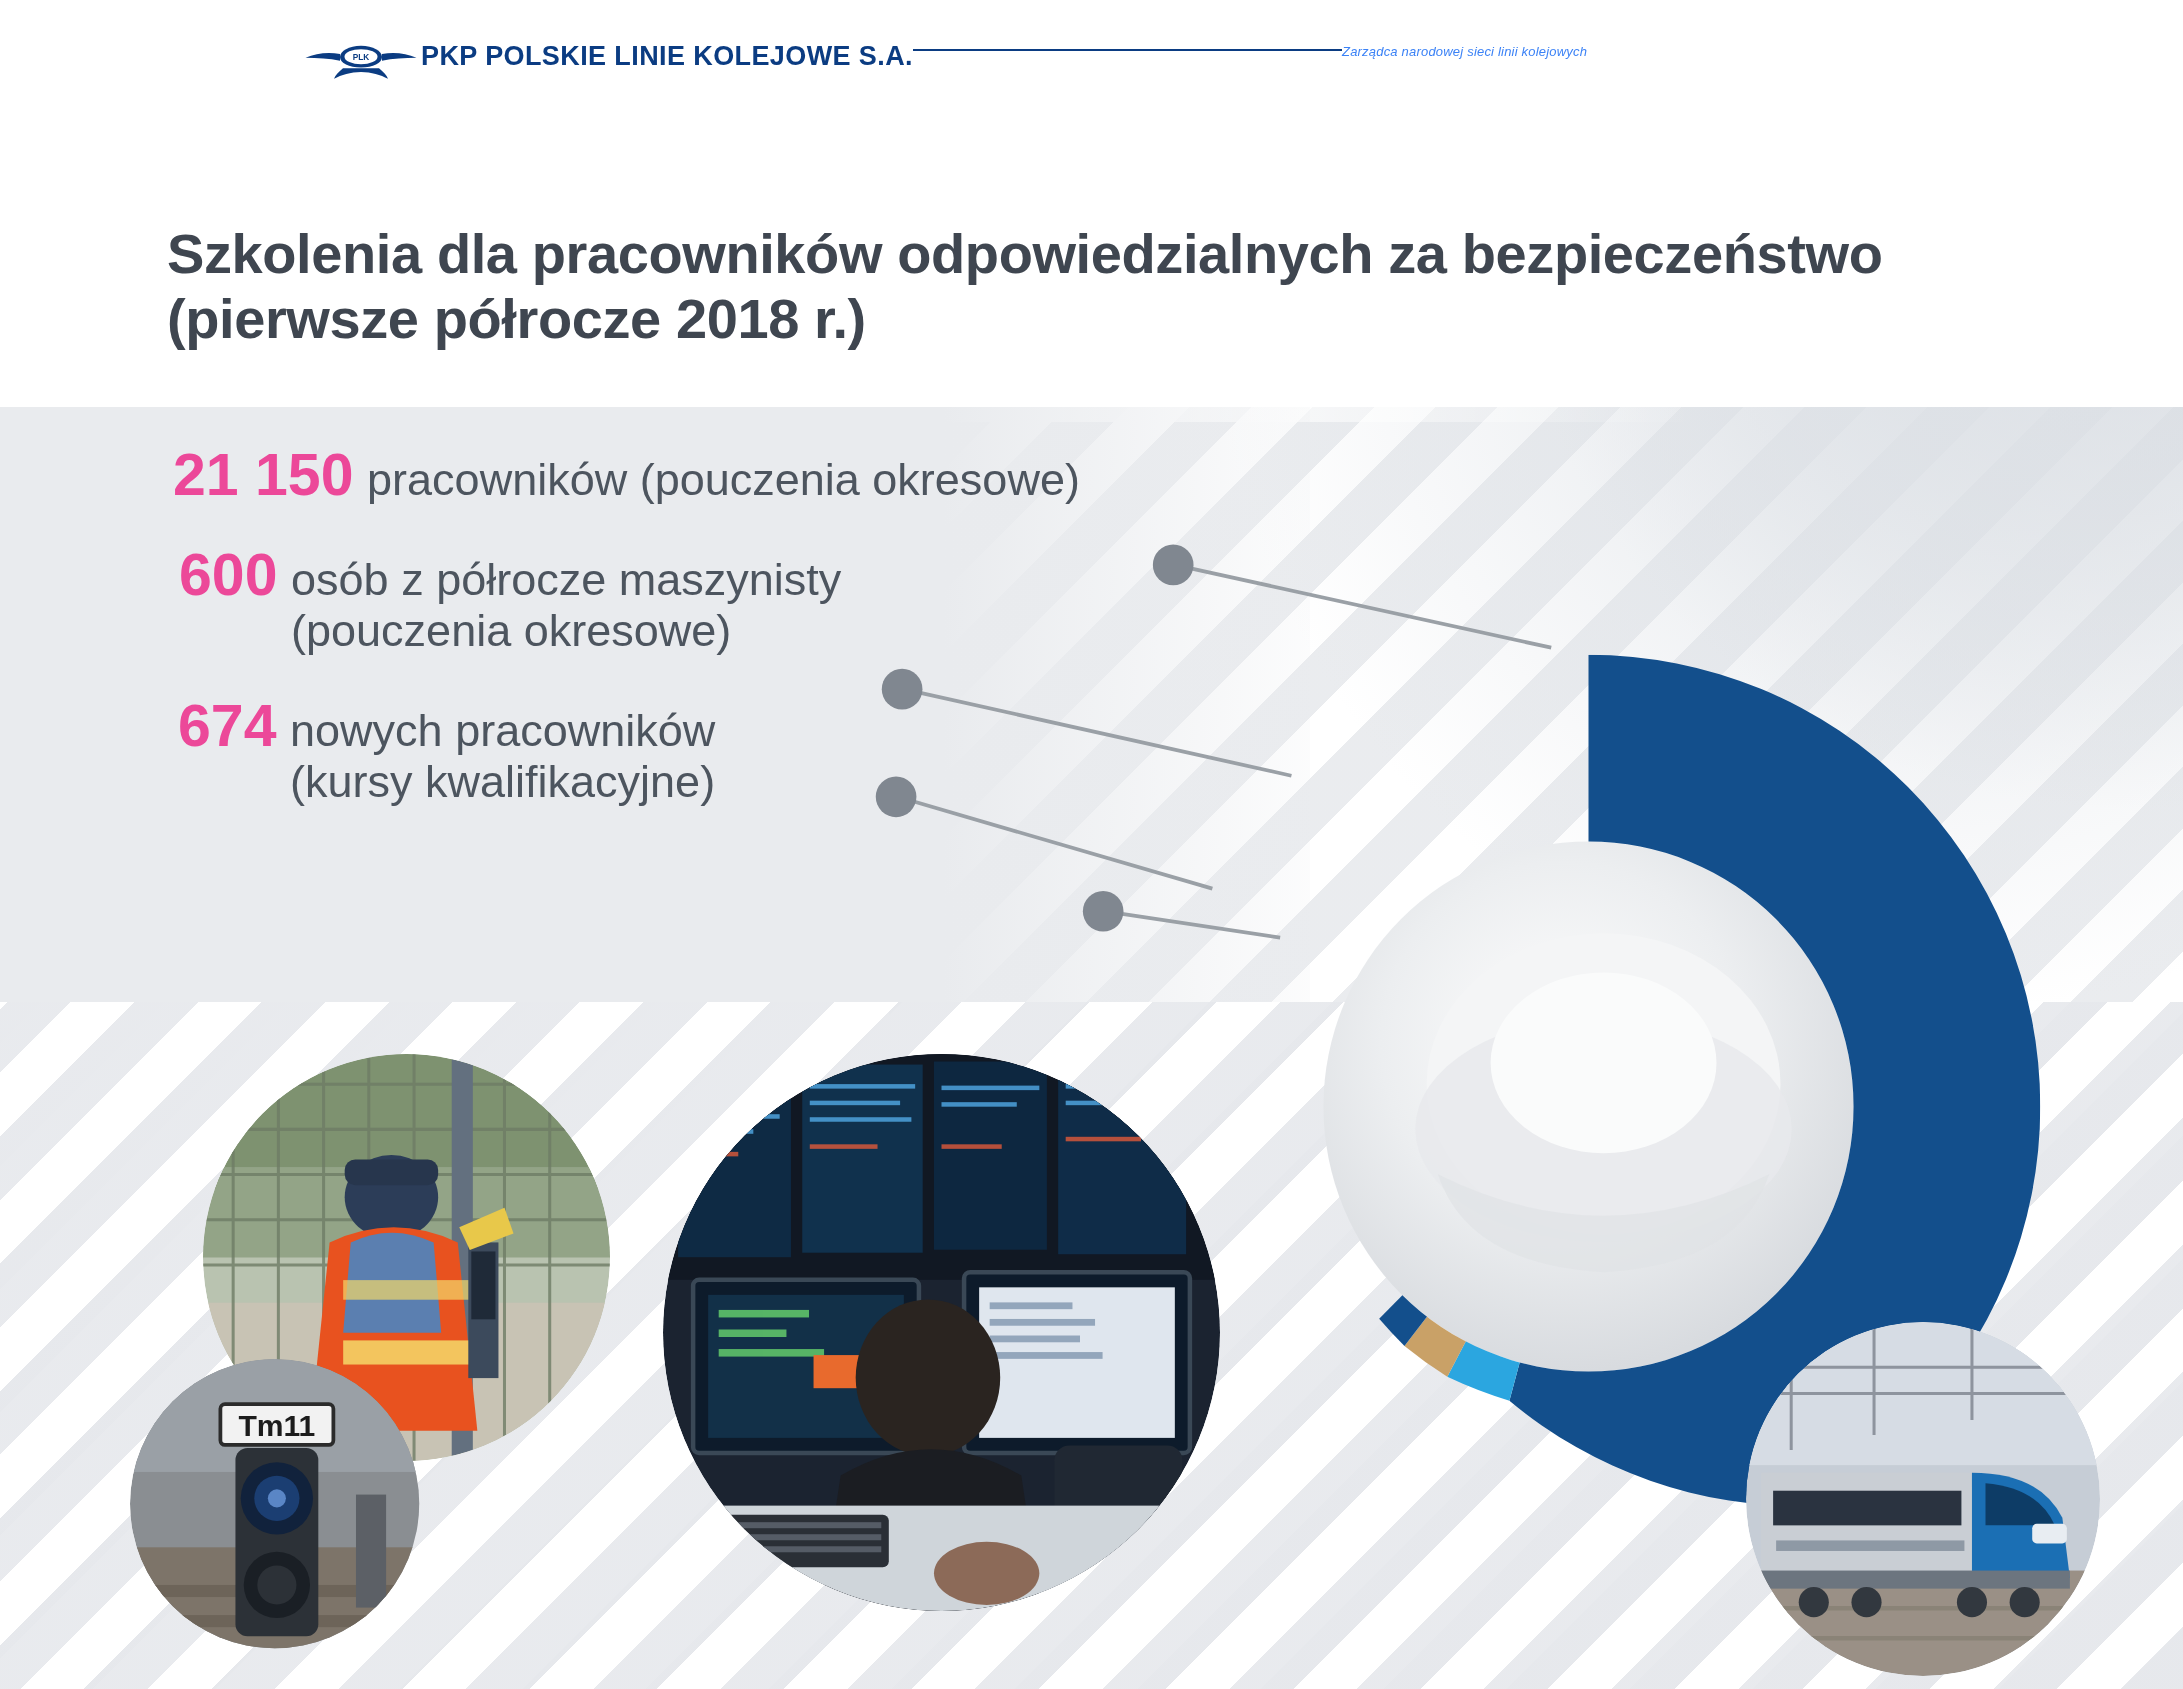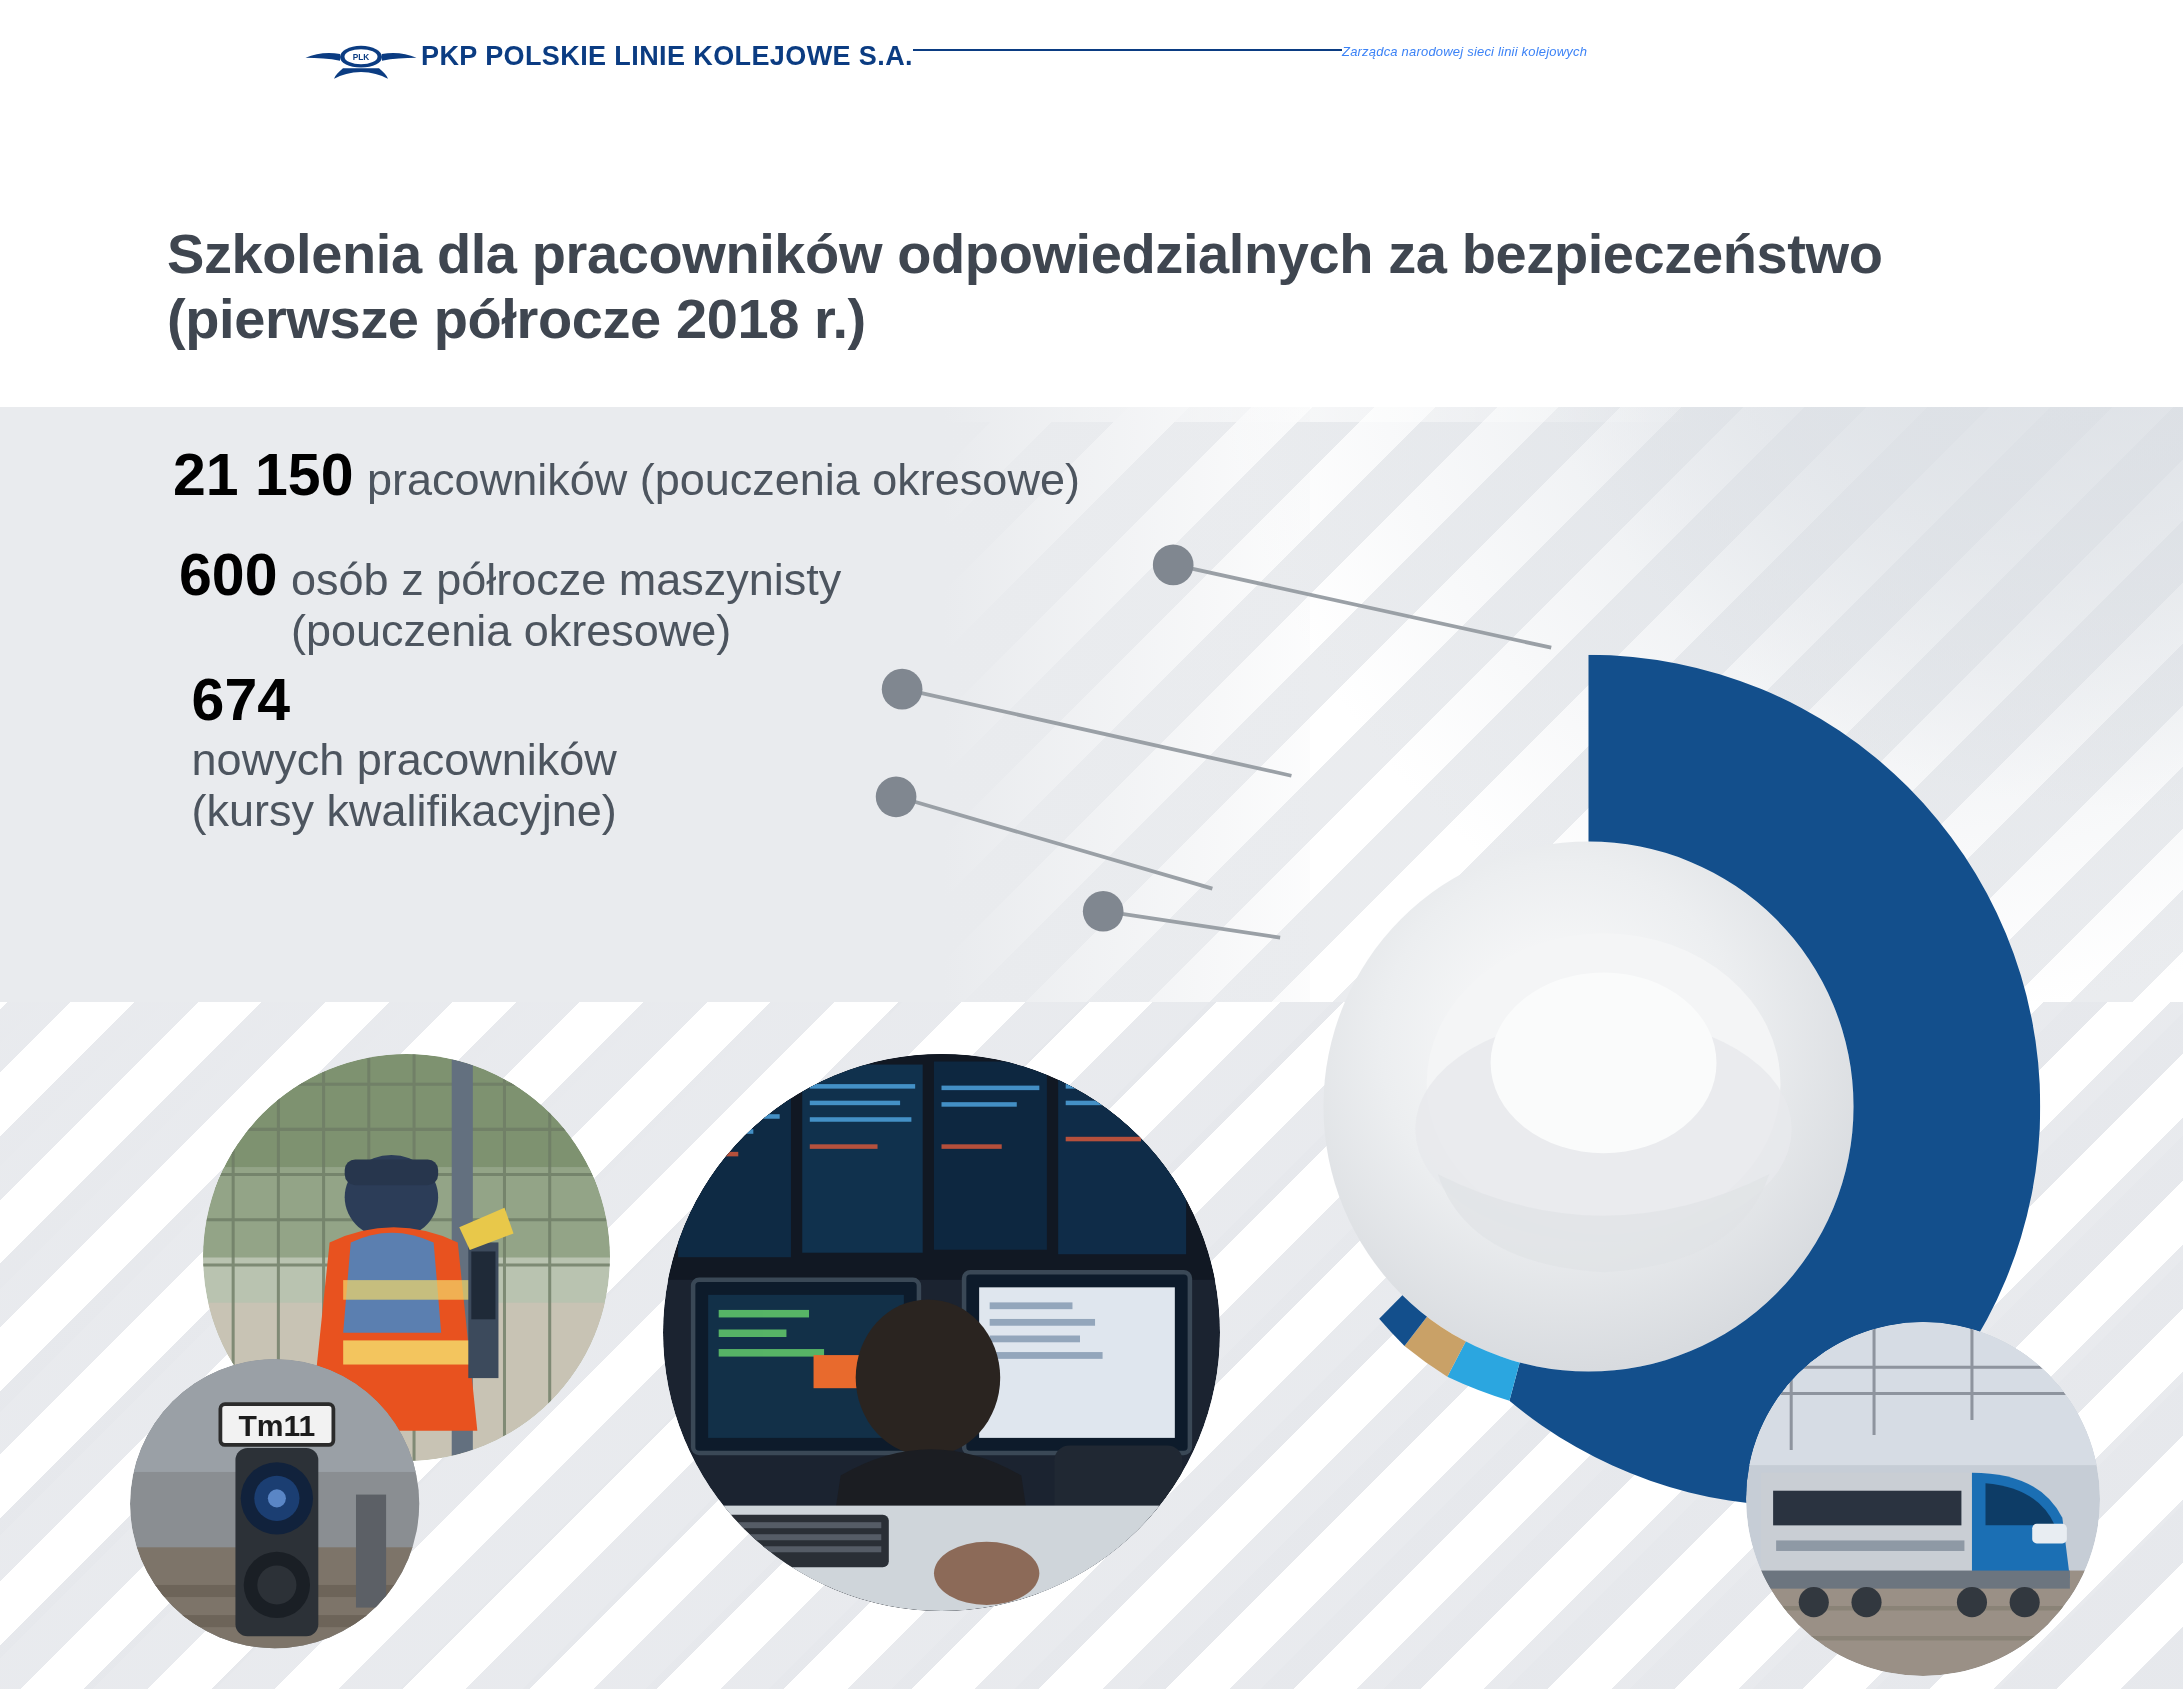--- a/index.html
+++ b/index.html
@@ -70,30 +70,30 @@
   .title{
     position:absolute;left:167px;top:222px;z-index:20;
     font-size:56px;line-height:1.16;color:#3f4650;font-weight:700;
     letter-spacing:-0.4px;white-space:pre-line;width:1830px;
   }
 
   
   .stats{position:absolute;left:0;top:441px;width:1220px;z-index:22;}
   .stat{display:flex;align-items:baseline;margin-bottom:3px;}
   .stat-num{
-    font-size:59px;font-weight:bold;color:#000000;letter-spacing:0px;
+    font-size:59px;font-weight:bold;color:#ec4899;letter-spacing:0px;
     text-align:center;flex:0 0 auto;
   }
   .stat-label{
     font-size:45px;color:#4d555f;font-weight:400;margin-left:13.6px;line-height:1.14;
     white-space:pre-line;
   }
   .stat-1{padding-left:173px;}
   .stat-2{padding-left:179px;margin-top:32px;}
-  .stat-3{padding-left:178px;margin-top:9px;flex-direction:column;}
+  .stat-3{padding-left:178px;margin-top:35px;}
   .stat-4{padding-left:179px;margin-top:21px;}
 
   
   .donut-wrap{
     position:absolute;left:1084px;top:602px;width:1009px;height:1009px;z-index:18;
   }
   .donut-wrap svg{display:block;}
 
   
   .leaders{position:absolute;left:0;top:0;width:2183px;height:1690px;z-index:24;pointer-events:none;}

